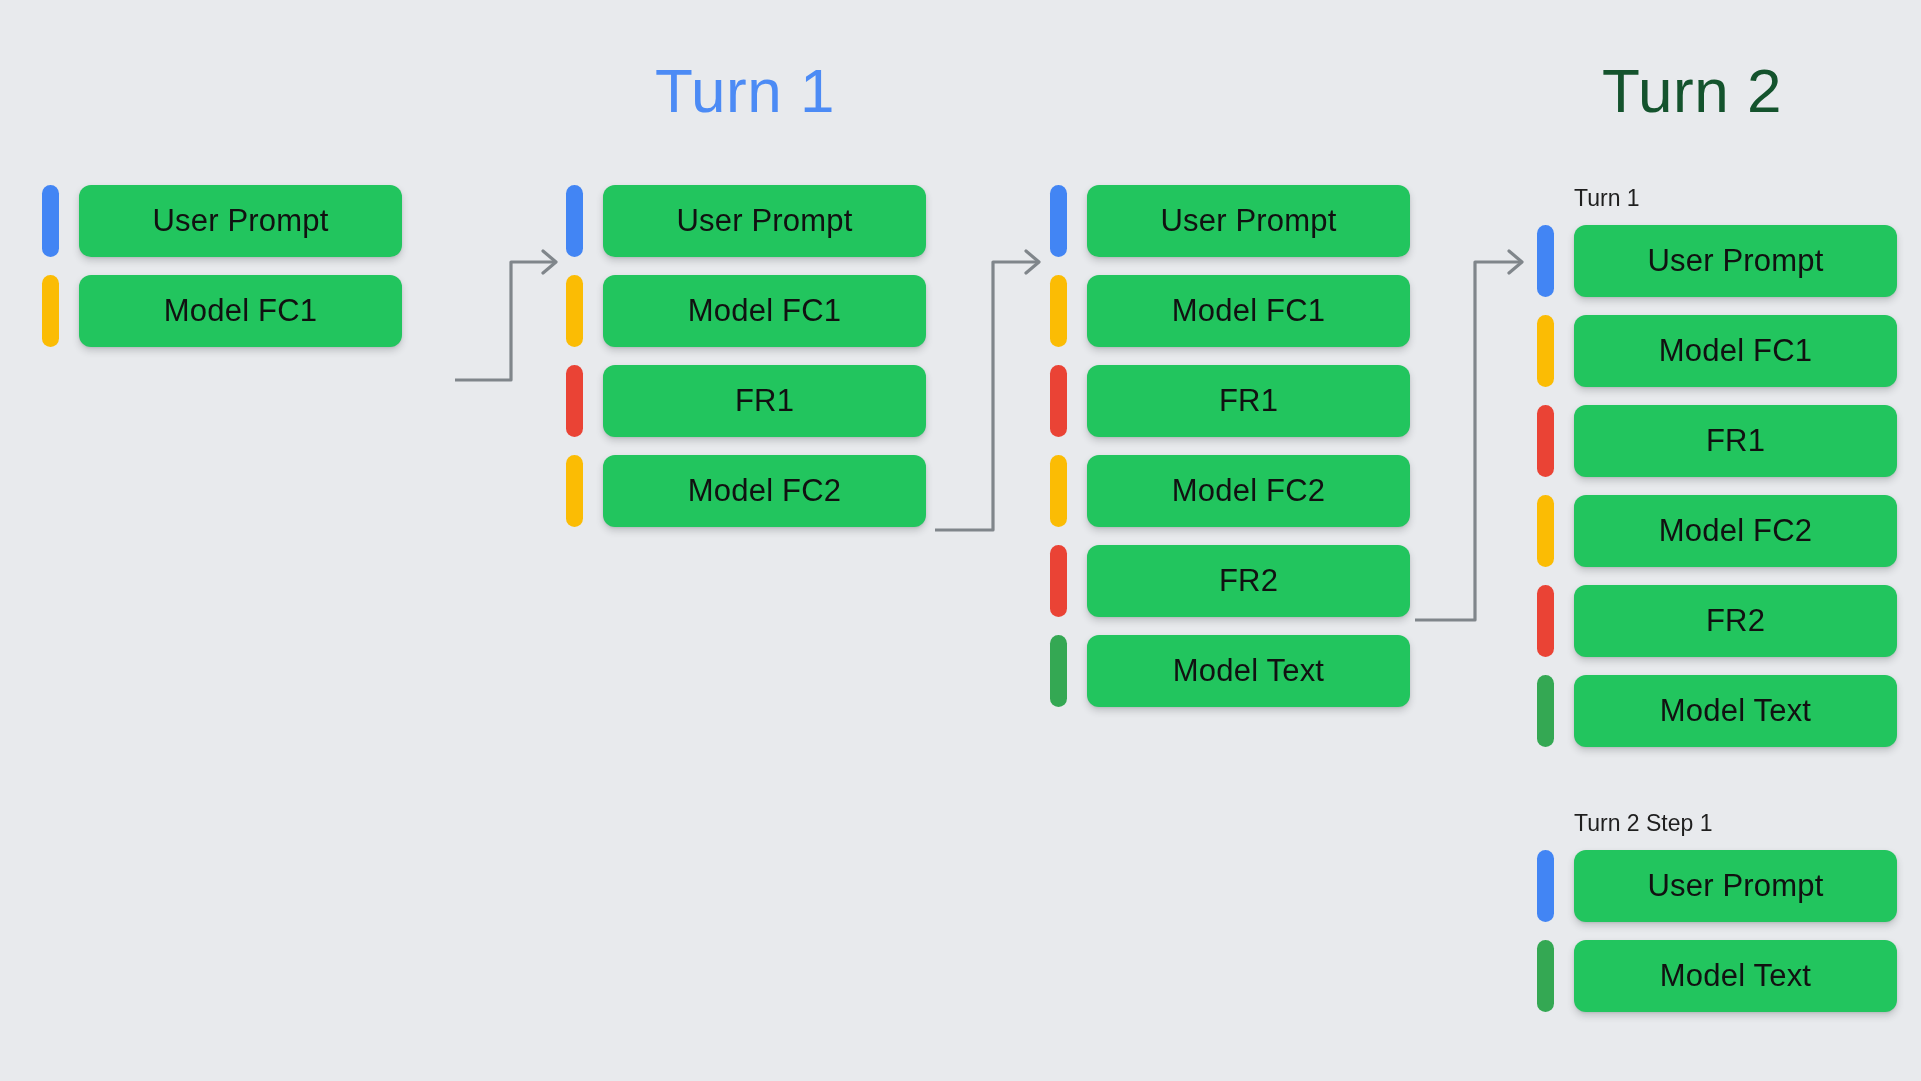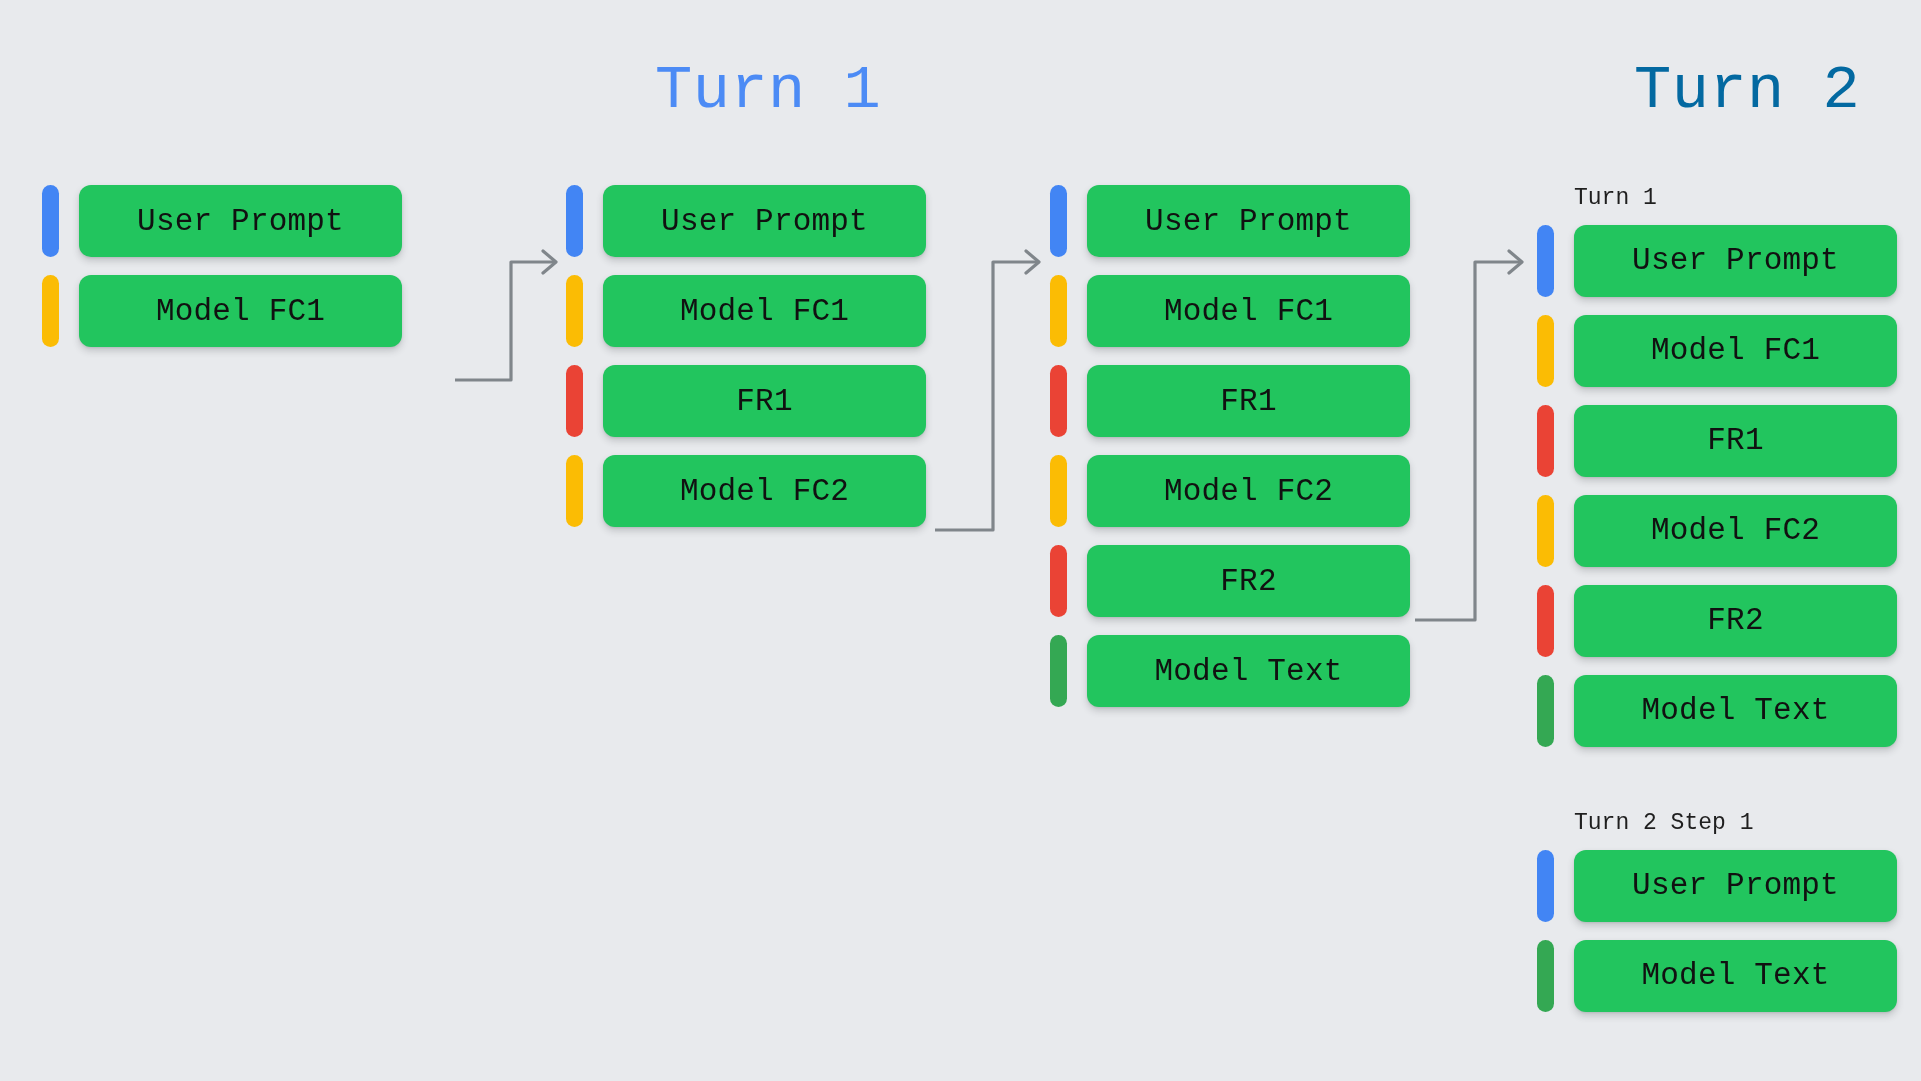--- a/index.html
+++ b/index.html
@@ -13,21 +13,20 @@
   body {
     background: #e8eaed;
     font-family: "Liberation Sans", sans-serif;
     position: relative;
   }
 
   #stage {
     position: relative;
     width: 1921px;
     height: 897px;
-    font-family: Liberation Mono, monospace;
   }
 
   
   .turn-banner {
     position: absolute;
     color: #4c8bf5;
     font-size: 62px;
     font-weight: 400;
     letter-spacing: 0.5px;
     white-space: nowrap;
@@ -99,21 +98,21 @@
     pointer-events: none;
   }
 </style>
 </head>
 <body style="background: rgb(232, 234, 237);">
 
 <div id="stage">
 
   <div id="turn-banner-1" class="turn-banner" style="color: rgb(76, 139, 245);">Turn 1</div>
 
-  <div id="turn-banner-2" class="turn-banner" style="color: #0369a1; margin-left: 32px;">Turn 2</div>
+  <div id="turn-banner-2" class="turn-banner" style="color: #14532d;">Turn 2</div>
 
   <svg class="connector" id="conn-1" width="120" height="180" style="left:455px; top:230px;">
     <path d="M 0 150 L 56 150 L 56 32 L 100 32" fill="none" stroke="#80868b" stroke-width="3.2" stroke-linecap="round" stroke-linejoin="round"></path>
     <path d="M 88 21 L 101 32 L 88 43" fill="none" stroke="#80868b" stroke-width="3.2" stroke-linecap="round" stroke-linejoin="round"></path>
   </svg>
 
   <svg class="connector" id="conn-2" width="130" height="330" style="left:935px; top:230px;">
     <path d="M 0 300 L 58 300 L 58 32 L 103 32" fill="none" stroke="#80868b" stroke-width="3.2" stroke-linecap="round" stroke-linejoin="round"></path>
     <path d="M 91 21 L 104 32 L 91 43" fill="none" stroke="#80868b" stroke-width="3.2" stroke-linecap="round" stroke-linejoin="round"></path>
   </svg>

